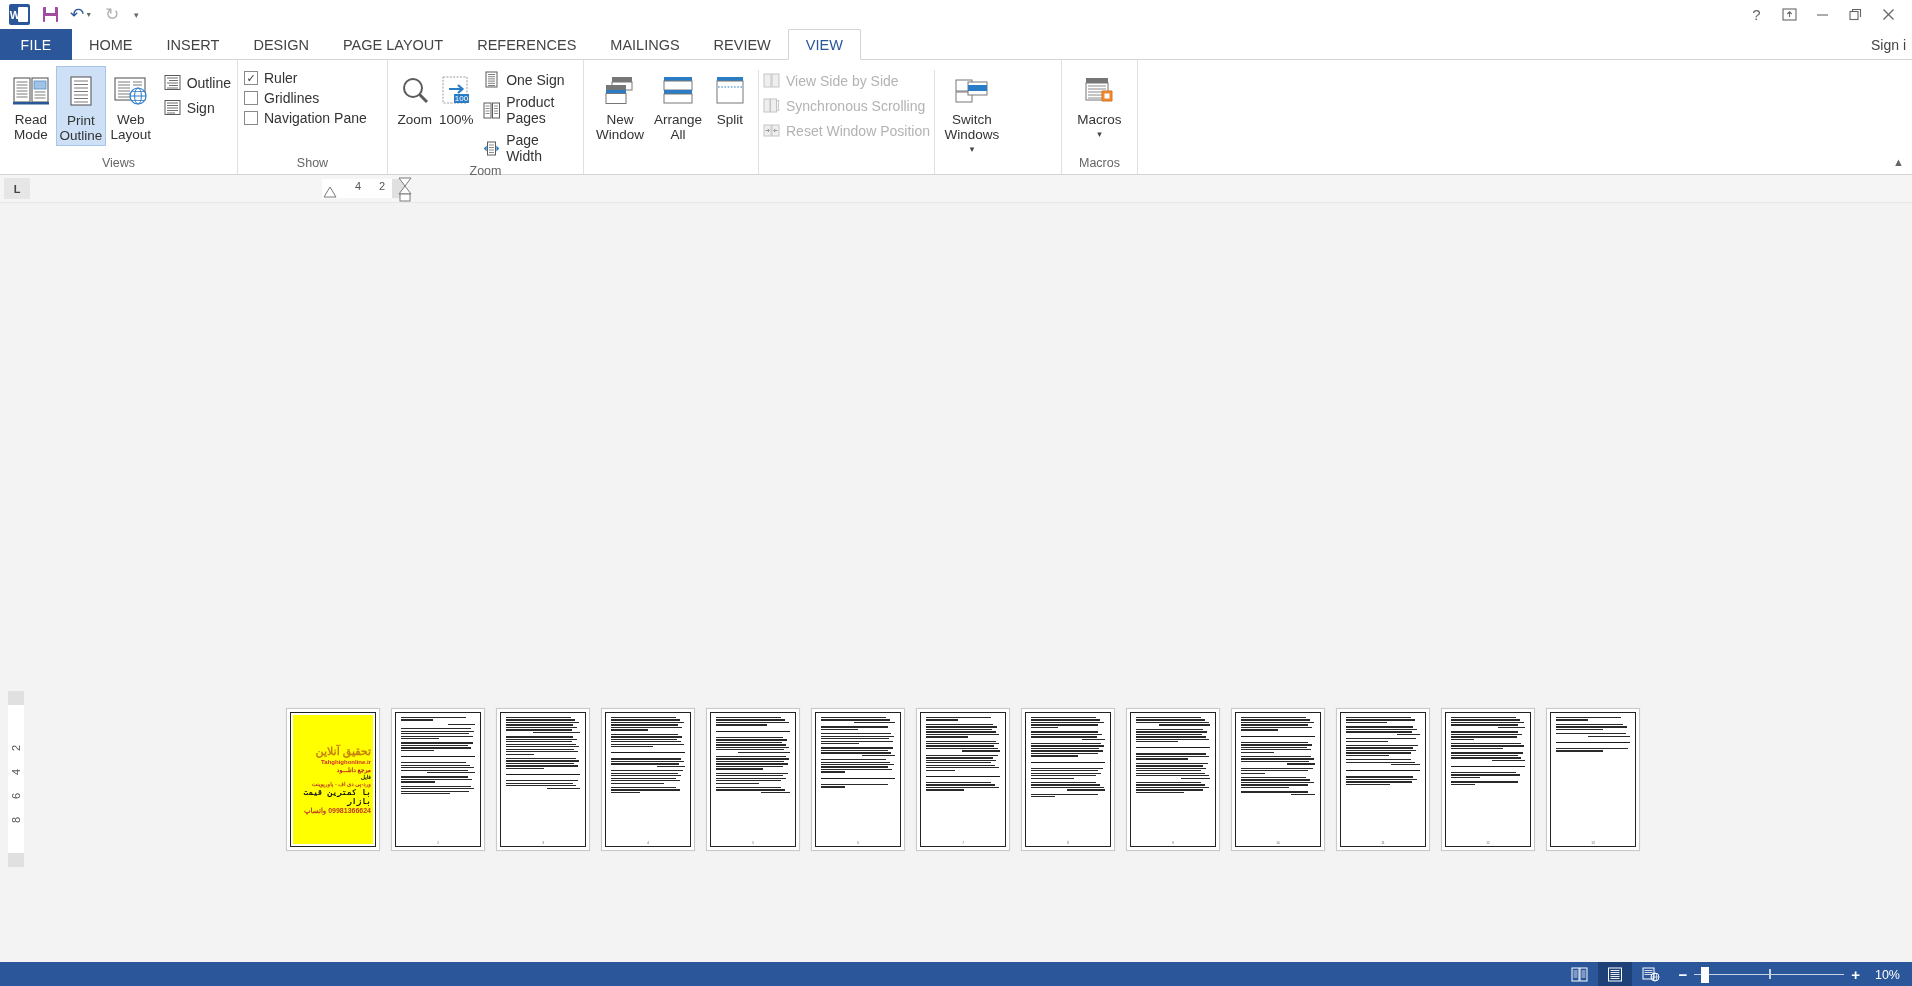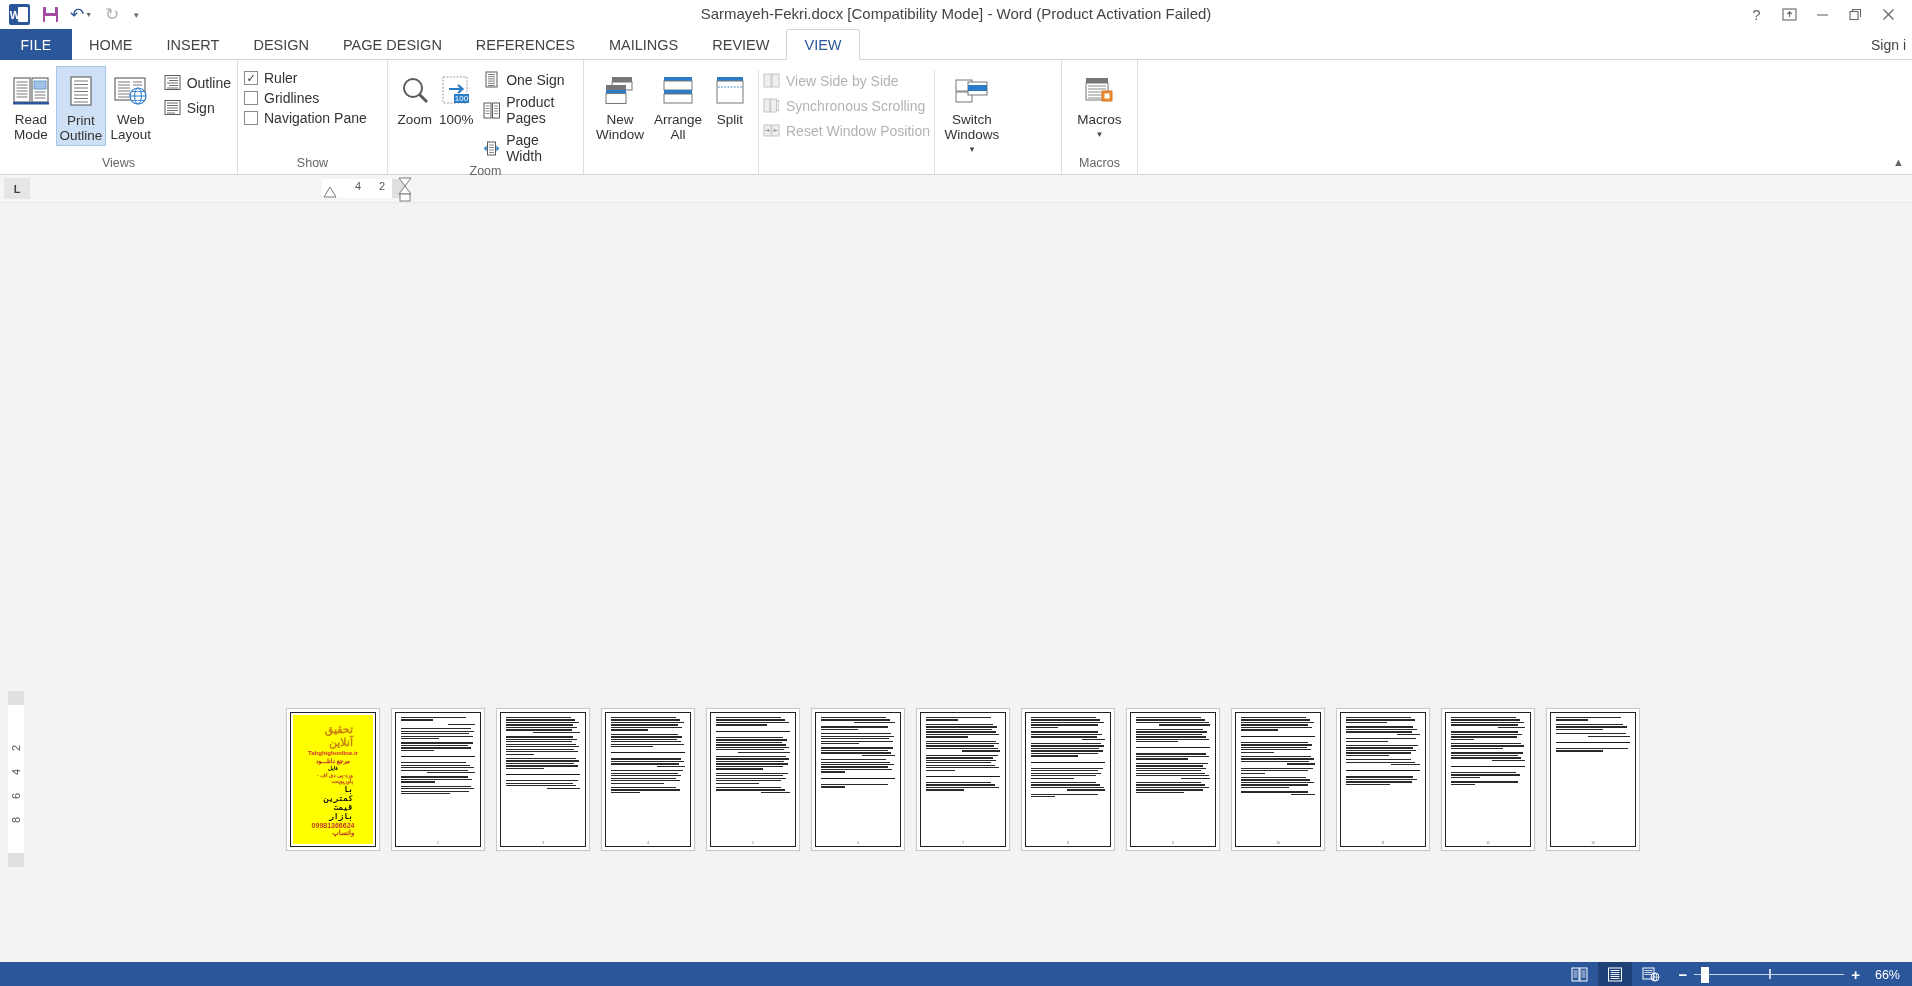--- a/index.html
+++ b/index.html
@@ -250,23 +250,23 @@
   .pg-num {
     position: absolute; bottom: 5px; left: 0; right: 0;
     text-align: center; font-size: 3px; color: #555;
   }
 
   
   .cover {
     width: 100%; height: 100%;
     background: #ffff00;
     display: flex; flex-direction: column;
-    align-items: center; justify-content: center;
+    justify-content: center;
     gap: 1px;
-    padding: 20px;
+    padding: 2px;
   }
   .cv-l1 { font-size: 11px; color: #c77f10; font-weight: bold; letter-spacing: -.5px; }
   .cv-l2 { font-size: 6px; color: #d12f2f; font-weight: bold; }
   .cv-l3 { font-size: 6px; color: #b8232a; font-weight: bold; }
   .cv-l4 { font-size: 5.5px; color: #111; font-weight: bold; }
   .cv-l5 { font-size: 5.5px; color: #c0392b; font-weight: bold; }
   .cv-l6 { font-size: 8px; color: #111; font-weight: bold; font-family: Liberation Mono, monospace; }
   .cv-l7 { font-size: 7px; color: #c0392b; font-weight: bold; }
 
   
@@ -306,21 +306,20 @@
     <div class="qat-btn">
       <span class="arrow-ico">↶</span>
       <span class="tiny-caret">▼</span>
     </div>
     <div class="qat-btn">
       <span class="arrow-ico dim">↻</span>
     </div>
     <div class="qat-more">▾</div>
   </div>
 
-  <div class="title-text">Sarmayeh-Fekri.docx [Compatibility Mode] - Word (Product Activation Failed)</div>
 
   <div class="win-ctl">
     <div class="win-btn">
       <span>?</span>
     </div>
     <div class="win-btn">
       <svg width="15" height="15" viewBox="0 0 15 15">
         <rect x="1" y="2" width="13" height="11" fill="none" stroke="#666" stroke-width="1.1"></rect>
         <path d="M7.5 10 L7.5 5 M5.3 7 L7.5 4.8 L9.7 7" stroke="#666" stroke-width="1.1" fill="none"></path>
       </svg>
@@ -343,21 +342,21 @@
       </svg>
     </div>
   </div>
 </div>
 
 <div class="tabrow">
   <div class="file-tab">FILE</div>
   <div class="tab">HOME</div>
   <div class="tab">INSERT</div>
   <div class="tab">DESIGN</div>
-  <div class="tab">PAGE DESIGN</div>
+  <div class="tab">PAGE LAYOUT</div>
   <div class="tab">REFERENCES</div>
   <div class="tab">MAILINGS</div>
   <div class="tab">REVIEW</div>
   <div class="tab active">VIEW</div>
   <div class="signin">Sign i</div>
 </div>
 
 <div class="ribbon">
 
   <div class="rgroup" style="width:238px;">
@@ -1228,15 +1227,15 @@
     </div>
     <div class="zoomslider">
       <span class="zs-sign">−</span>
       <div class="zs-track">
         <div class="zs-line"></div>
         <div class="zs-mid"></div>
         <div class="zs-thumb"></div>
       </div>
       <span class="zs-sign">+</span>
     </div>
-    <div class="zoom-pct">66%</div>
+    <div class="zoom-pct">10%</div>
   </div>
 </div>
 
 </body></html>

